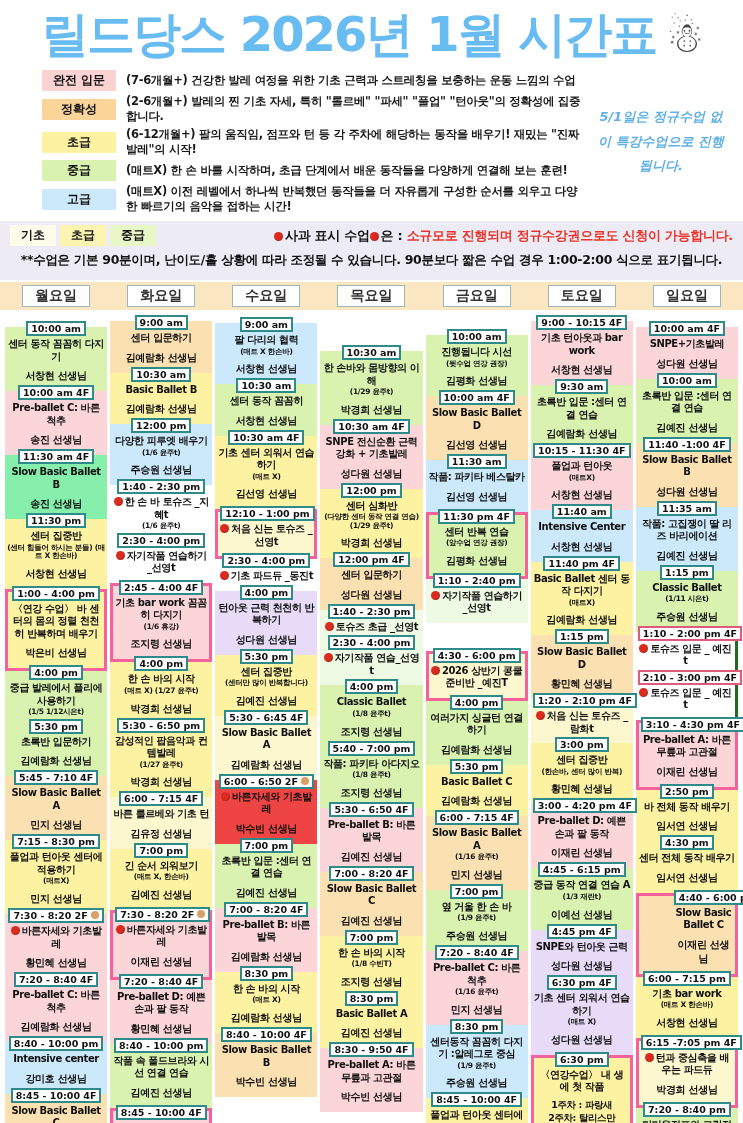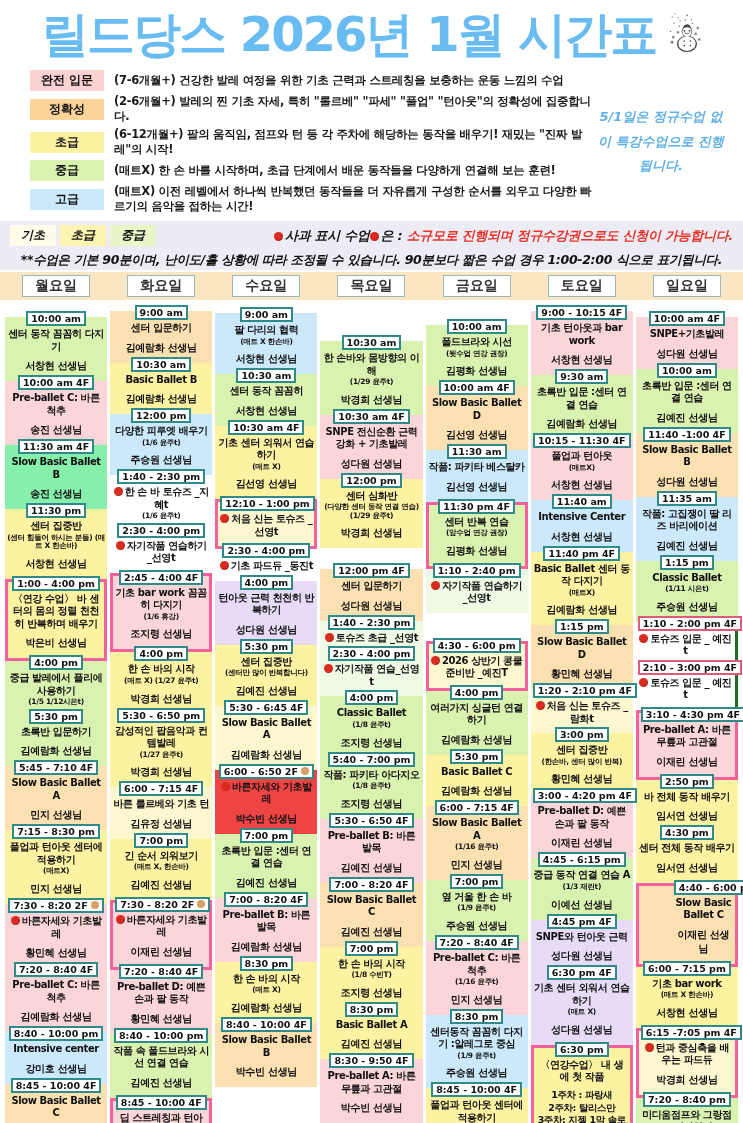--- a/index.html
+++ b/index.html
@@ -1,25 +1,25 @@
 <!DOCTYPE html>
 <html><head>
 <meta charset="utf-8">
 <style>
   html,body{margin:0;padding:0;background:#fff;}
   .page{width:743px;background:#fff;font-family:"DejaVu Sans","Liberation Sans",sans-serif;color:#111;}
   .title{margin:8px 0 4px;text-align:center;font-size:48px;font-weight:800;color:#68BCF2;letter-spacing:-2px;line-height:1.1;}
   .snowman{font-size:42px;color:#444;margin-left:10px;vertical-align:middle;}
   .legend-wrap{display:flex;padding:2px 10px 4px 30px;align-items:center;}
   .legend{flex:1;}
-  .lg-row{display:flex;align-items:center;margin:3px 0;}
+  .lg-row{display:flex;align-items:center;margin:3px 12px;}
   .lg-chip{display:inline-block;width:74px;text-align:center;font-size:12px;font-weight:700;padding:2px 0;border-radius:1px;flex:0 0 auto;}
   .lg-desc{font-size:11.5px;font-weight:600;margin-left:10px;letter-spacing:-0.3px;color:#1a1a1a;}
   .side-note{width:132px;flex:0 0 auto;text-align:center;color:#5FB0E8;font-weight:700;font-style:italic;font-size:13px;line-height:1.9;margin-right:6px;}
-  .gray-band{background:#EDECF4;padding:4px 10px 1px;font-style:italic;}
+  .gray-band{background:#EDECF4;padding:4px 10px 11px;}
   .band2{display:flex;align-items:center;}
   .chip2{display:inline-block;width:46px;text-align:center;font-size:12px;font-weight:700;padding:2px 0;margin-right:4px;}
   .apple-note{flex:1;text-align:right;font-size:13px;font-weight:700;letter-spacing:-0.3px;}
   .apple-note .red{color:#E8332A;}
   .footnote{text-align:center;font-size:12.5px;font-weight:600;margin-top:6px;letter-spacing:-0.3px;}
   .day-band{display:flex;gap:3px;background:#FBE6C2;padding:3px 5px;margin-top:2px;}
   .day-cell{flex:1 1 0;text-align:center;}
   .day-name{display:inline-block;background:#fff;border:1px solid #9bb7b7;padding:1px 12px;font-size:14px;font-weight:700;color:#333;}
   .grid{display:flex;gap:3px;padding:0 5px 12px;align-items:flex-start;}
   .col{flex:1 1 0;min-width:0;display:flex;flex-direction:column;padding-top:11px;}
@@ -315,21 +315,21 @@
           <div class="t-wrap"><span class="time">10:30 am 4F</span></div>
           <div class="b-title">SNPE 전신순환 근력강화 + 기초발레</div>
           <div class="b-teacher">성다원 선생님</div>
         </div>
         <div class="block" style="background: rgb(252, 242, 162);">
           <div class="t-wrap"><span class="time">12:00 pm</span></div>
           <div class="b-title">센터 심화반</div>
           <div class="b-note">(다양한 센터 동작 연결 연습) (1/29 윤주t)</div>
           <div class="b-teacher">박경희 선생님</div>
         </div>
-        <div class="block" style="background: rgb(251, 224, 178); margin-top: 21px;">
+        <div class="block" style="background: rgb(251, 224, 178);">
           <div class="t-wrap"><span class="time">12:00 pm 4F</span></div>
           <div class="b-title">센터 입문하기</div>
           <div class="b-teacher">성다원 선생님</div>
         </div>
         <div class="block" style="background: rgb(239, 250, 229);">
           <div class="t-wrap"><span class="time">1:40 - 2:30 pm</span></div>
           <div class="b-title"><span class="apple-ic"></span>토슈즈 초급 _선영t</div>
         </div>
         <div class="block" style="background: rgb(239, 250, 229);">
           <div class="t-wrap"><span class="time">2:30 - 4:00 pm</span></div>
@@ -370,21 +370,21 @@
         </div>
         <div class="block" style="background: rgb(251, 213, 216);">
           <div class="t-wrap"><span class="time">8:30 - 9:50 4F</span></div>
           <div class="b-title">Pre-ballet A: 바른 무릎과 고관절</div>
           <div class="b-teacher">박수빈 선생님</div>
         </div>
       </div>
       <div class="col">
         <div class="block" style="background: rgb(217, 242, 176); margin-top: 14px;">
           <div class="t-wrap"><span class="time">10:00 am</span></div>
-          <div class="b-title">폴드브라와 시선</div>
+          <div class="b-title">진행됩니다 시선</div>
           <div class="b-note">(뒷수업 연강 권장)</div>
           <div class="b-teacher">김평화 선생님</div>
         </div>
         <div class="block" style="background: rgb(251, 224, 178);">
           <div class="t-wrap"><span class="time">10:00 am 4F</span></div>
           <div class="b-title">Slow Basic Ballet D</div>
           <div class="b-teacher">김선영 선생님</div>
         </div>
         <div class="block" style="background: rgb(203, 233, 251);">
           <div class="t-wrap"><span class="time">11:30 am</span></div>

